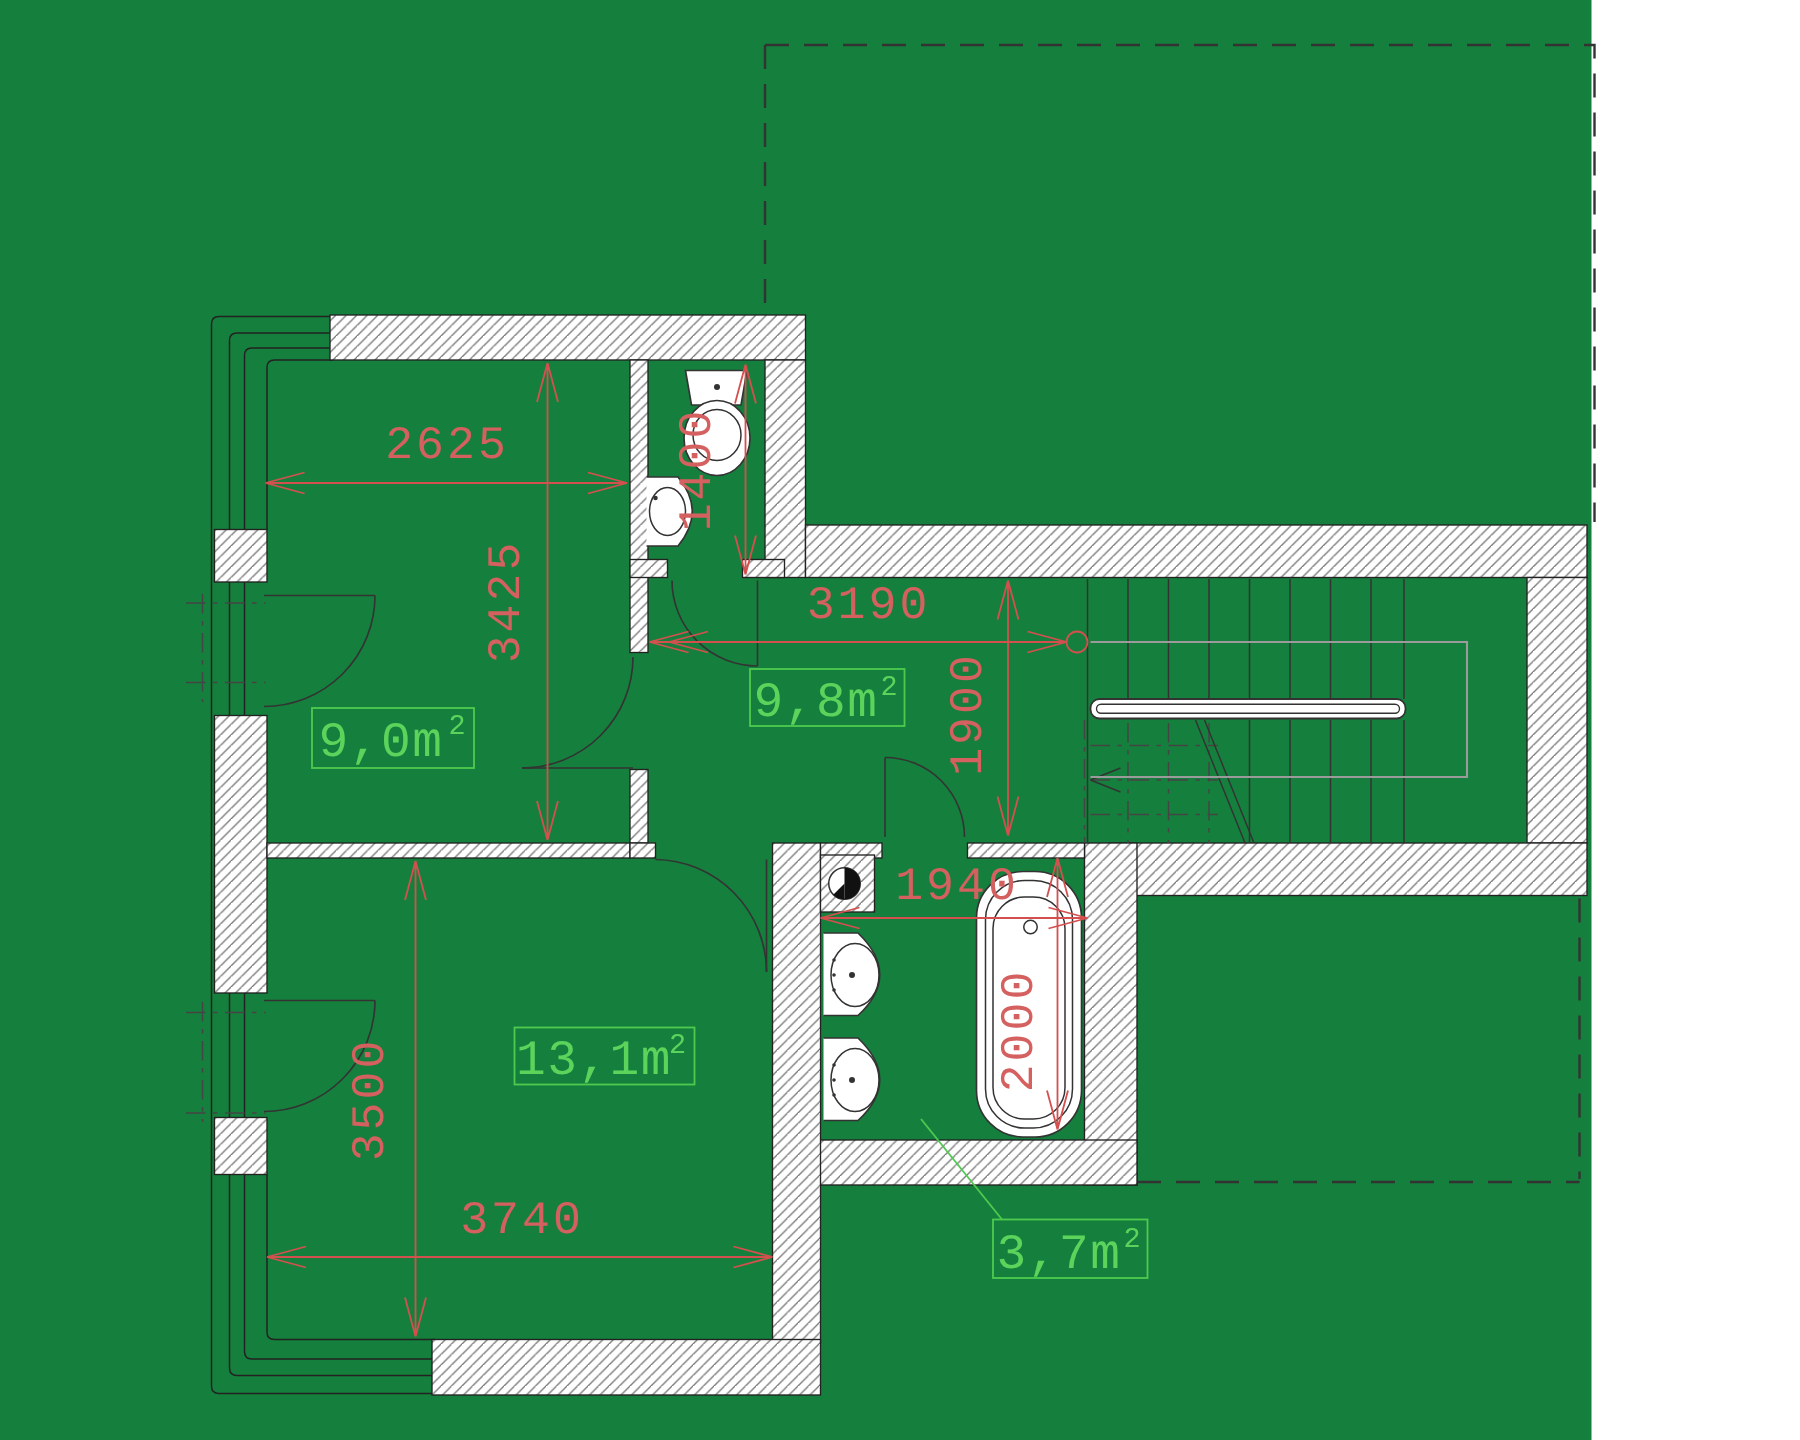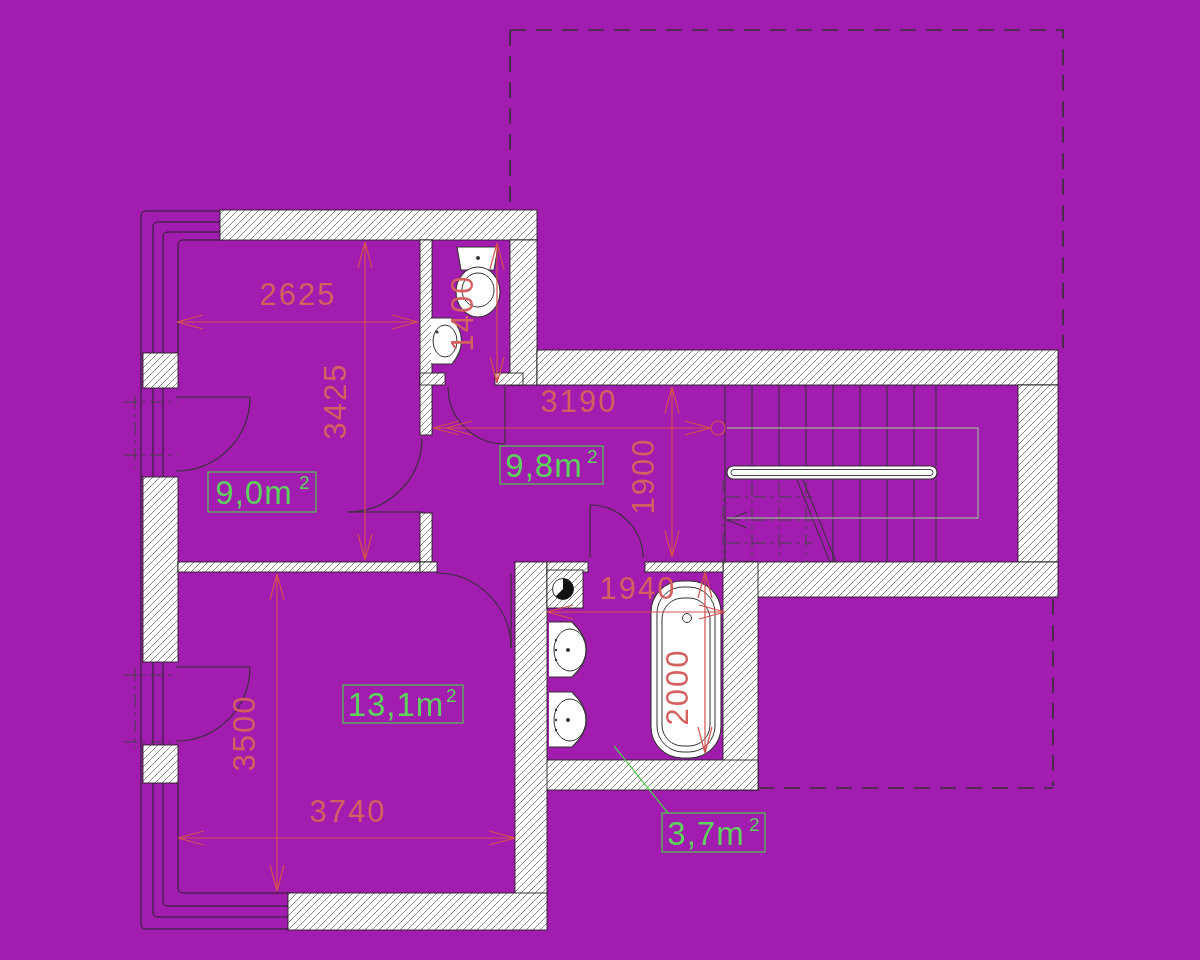--- a/index.html
+++ b/index.html
@@ -1,16 +1,16 @@
 <!DOCTYPE html>
 <html><head>
 <meta charset="utf-8">
 <style>
   html,body{margin:0;padding:0;background:#fff;}
-  #canvas{width:1200px;height:960px;position:relative;background:#a21caf;font-family:Liberation Sans, sans-serif;}
+  #canvas{width:1061px;height:960px;position:relative;background:#15803d;font-family:Liberation Mono, monospace;}
   svg{display:block;}
   .wall{fill:url(#hatch);stroke:#222;stroke-width:0.9;}
   .edge{fill:none;stroke:#222;stroke-width:1;}
   .door{fill:none;stroke:#333;stroke-width:1.1;}
   .fix{fill:#fff;stroke:#333;stroke-width:1.1;}
   .fixl{fill:none;stroke:#333;stroke-width:1;}
   .dim{stroke:#d4504f;stroke-width:1.2;fill:none;}
   .dimtxt{fill:#d4605f;font-size:31px;letter-spacing:2px;}
   .area{stroke:#4ecb4e;stroke-width:1.2;fill:none;}
   .areatxt{fill:#5cd45c;font-size:33px;letter-spacing:1px;}

